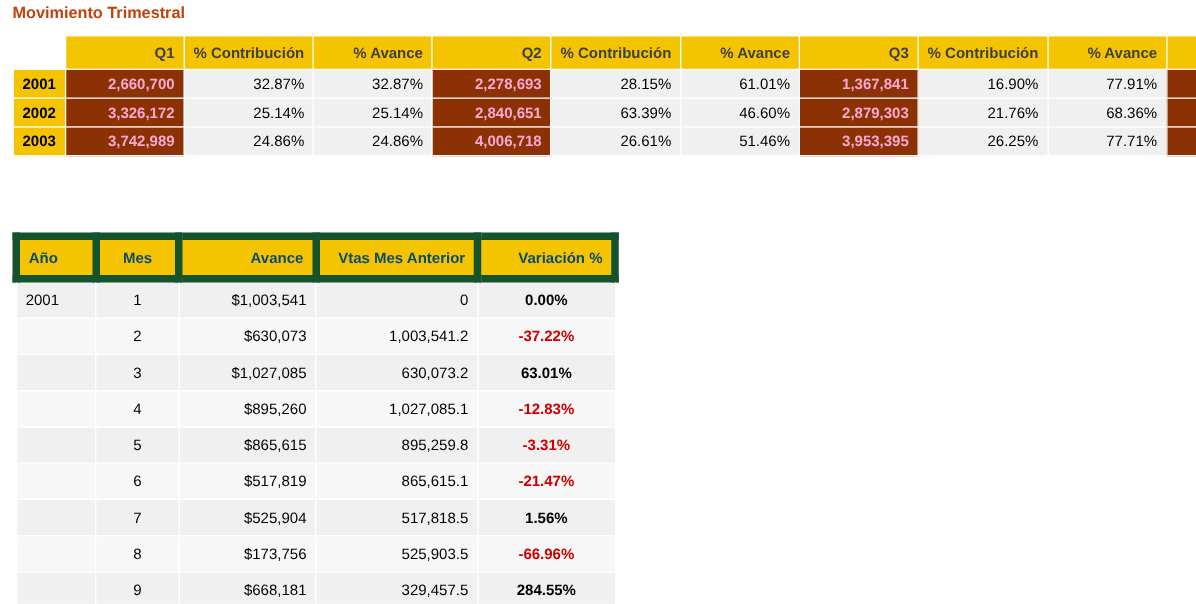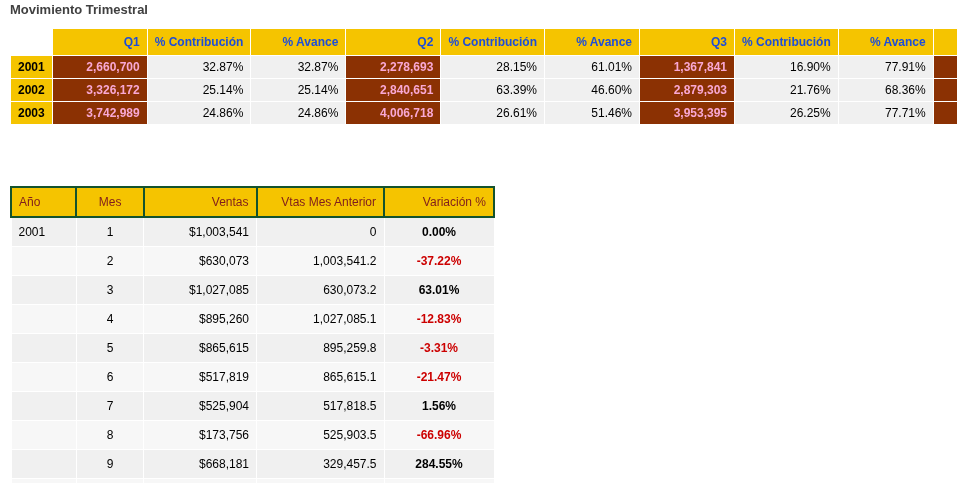--- a/index.html
+++ b/index.html
@@ -16,21 +16,21 @@
     overflow: hidden;
   }
   .page {
     position: relative;
     width: 957px;
     height: 483px;
   }
   .section-title {
     font-size: 13px;
     font-weight: bold;
-    color: #404040;
+    color: #c2410c;
     margin: 0;
     text-align: right;
   }
   #title-trimestral {
     position: absolute;
     left: 10px;
     top: 2px;
   }
   #title-mensual {
     position: absolute;
@@ -45,21 +45,21 @@
     top: 28px;
     border-collapse: collapse;
     font-size: 12px;
   }
   .tbl-q th, .tbl-q td {
     padding: 4px 7px;
     white-space: nowrap;
   }
   .tbl-q thead th {
     background: #f5c400;
-    color: #1d4ed8;
+    color: #404040;
     font-weight: bold;
     text-align: right;
     border: 1px solid #ffffff;
     height: 18px;
   }
   .tbl-q thead th.corner {
     background: #ffffff;
     border: none;
   }
   .tbl-q td.yearcell {
@@ -90,23 +90,23 @@
   .tbl-m {
     position: absolute;
     left: 10px;
     top: 186px;
     border-collapse: collapse;
     font-size: 12px;
     width: 485px;
   }
   .tbl-m thead th {
     background: #f5c400;
-    color: #7f1d1d;
-    font-weight: normal;
-    border: 2px solid #14532d;
+    color: #0c4a6e;
+    font-weight: bold;
+    border: 6px solid #14532d;
     padding: 5px 7px;
     height: 18px;
     white-space: nowrap;
   }
   .tbl-m thead th.left { text-align: left; }
   .tbl-m thead th.center { text-align: center; }
   .tbl-m thead th.right { text-align: right; }
   .tbl-m td {
     border: 1px solid #ffffff;
     padding: 5px 7px;
@@ -194,21 +194,21 @@
       </tr>
     </tbody>
   </table>
 
 
   <table class="tbl-m">
     <thead>
       <tr>
         <th class="left">Año</th>
         <th class="center">Mes</th>
-        <th class="right">Ventas</th>
+        <th class="right">Avance</th>
         <th class="right">Vtas Mes Anterior</th>
         <th class="right">Variación %</th>
       </tr>
     </thead>
     <tbody>
       <tr>
         <td class="c-year">2001</td>
         <td class="c-mes">1</td>
         <td class="c-ventas">$1,003,541</td>
         <td class="c-prev">0</td>

